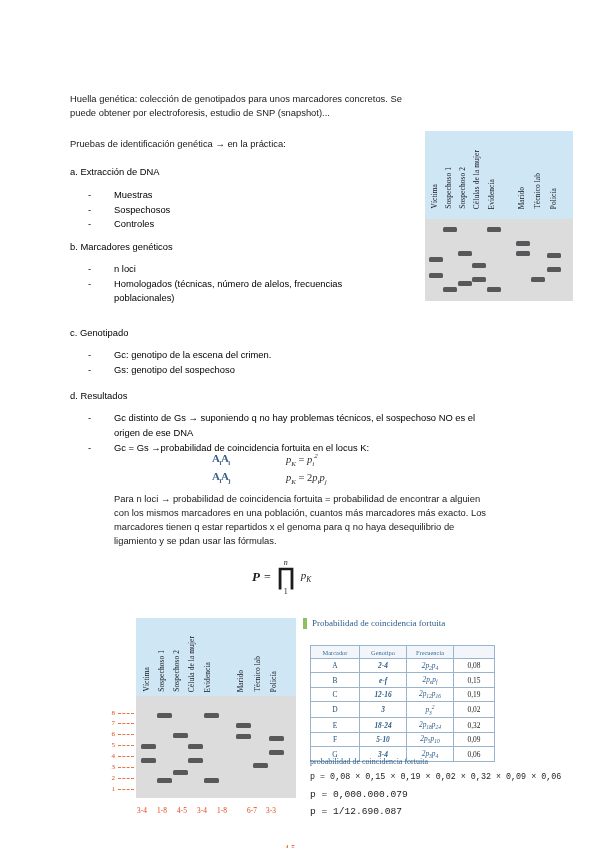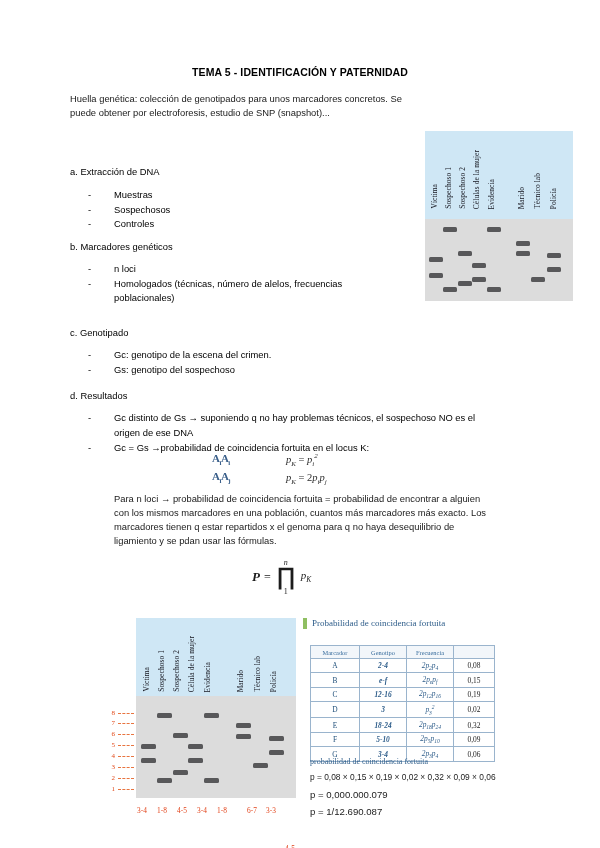--- a/index.html
+++ b/index.html
@@ -222,33 +222,33 @@
     position: absolute;
     left: 310px;
     top: 757px;
     font-family: "Liberation Serif", serif;
     font-size: 8px;
     color: #2e5d8a;
   }
   .prob-line {
     position: absolute;
     left: 310px;
-    font-family: Liberation Sans, sans-serif;
+    font-family: Liberation Mono, monospace;
     color: #1c1c1c;
   }
 </style>
 </head>
 <body>
 
 <div class="page">
 
-  <div class="doc-title">TEMA 5 - IDENTIFICACIÓN Y PATERNIDAD</div>
 
   <div class="para" style="left:70px; top:92px; width:360px;">Huella genética: colección de genotipados para unos marcadores concretos. Se puede obtener por electroforesis, estudio de SNP (snapshot)...</div>
 
+  <div class="para" style="left:70px; top:137px; width:340px;">Pruebas de identificación genética → en la práctica:</div>
 
   <div class="heading" style="left:70px; top:165px;">a. Extracción de DNA</div>
   <div class="bullets" style="left:88px; top:188px; width:300px;">
     <div class="bullet-row">
       <span class="bullet-dash">-</span>
       <span class="bullet-text">Muestras</span>
     </div>
     <div class="bullet-row">
       <span class="bullet-dash">-</span>
       <span class="bullet-text">Sospechosos</span>

